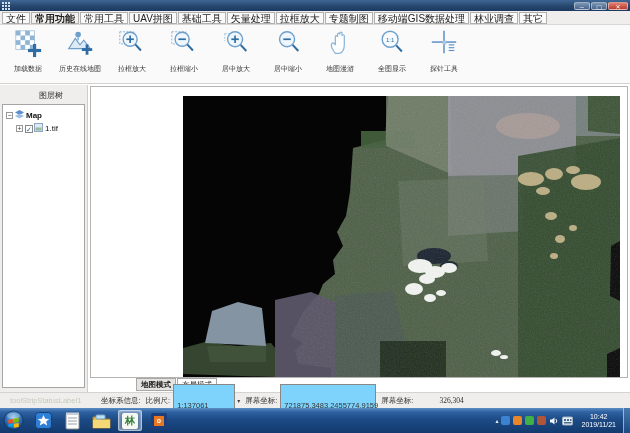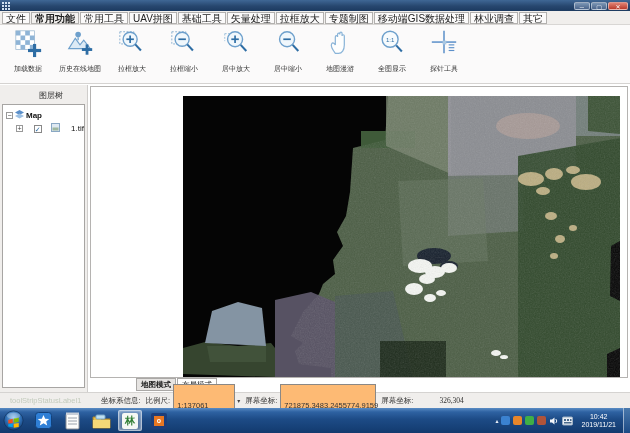--- a/index.html
+++ b/index.html
@@ -36,21 +36,21 @@
   .tbtn svg { width:30px; height:30px; }
   .tlabel { font-size:7px; color:#333; margin-top:2px; white-space:nowrap; }
 
   
   .left-panel { position:absolute; left:0; top:85px; width:88px; height:307px;
     background:#f0eeec; border-right:1px solid #cfcdcb; }
   .panel-title { font-size:8px; color:#333; padding:5px 0 0 4px;margin-left:35px; }
   .tree-box { position:absolute; left:2px; top:19px; width:83px; bottom:4px;
     background:#fff; border:1px solid #a7a5a3; padding:4px 0 0 3px; }
   .tree-row { display:flex; align-items:center; height:13px; font-size:8px; color:#111; }
-  .tree-row.child { padding-left:10px;justify-content:space-between; }
+  .tree-row.child { padding-left:10px; }
   .expander { width:7px; height:7px; border:1px solid #999; background:#fff;
     font-size:7px; line-height:5px; text-align:center; color:#444; margin-right:2px; flex:0 0 auto;}
   .checkbox { width:8px; height:8px; border:1px solid #888; background:#fff;
     font-size:7px; line-height:7px; text-align:center; color:#2e6da4; margin-right:1px; flex:0 0 auto;}
   .node-label { margin-left:2px; white-space:nowrap; }
   .bold { font-weight:bold; }
 
   .map-area { position:absolute; left:90px; top:86px; width:538px; height:292px;
     background:#fff; border:1px solid #b5b3b1; overflow:hidden; }
   .imagery { position:absolute; left:92px; top:9px; }
@@ -59,21 +59,21 @@
   .mtab { height:13px; line-height:12px; font-size:7.5px; padding:0 4px;
     border:1px solid #aaa8a6; margin-right:1px; color:#222; background:#fff; }
   .mtab.active { background:#e6e4e2; font-weight:bold; }
 
   
   .statusbar { position:absolute; left:0; top:392px; width:630px; height:16px;
     background:#f0eeec; border-top:1px solid #d5d3d1; display:flex; align-items:center;
     font-size:7.5px; color:#333; }
   .faint { color:#c3cbbd; margin-left:10px; width:86px; overflow:hidden; white-space:nowrap; }
   .slabel { margin-left:5px; white-space:nowrap; }
-  .sbox { background:#fdba74; border:1px solid #8a8886; height:11px; line-height:10px;
+  .sbox { background:#7dd3fc; border:1px solid #8a8886; height:11px; line-height:10px;
     padding:16px 3px; margin-left:3px; white-space:nowrap; }
   .scale-box { width:62px; }
   .coord-box { width:96px; }
   .drop { font-size:6px; color:#444; margin-left:2px; }
   .sval { margin-left:26px;font-family:Liberation Serif, serif; }
 
   
   .taskbar { position:absolute; left:0; top:408px; width:630px; height:25px;
     background:linear-gradient(180deg,#5a8cc4 0%,#2e62a2 16%,#1d4b86 45%,#123a6e 100%);
     display:flex; align-items:center; }

